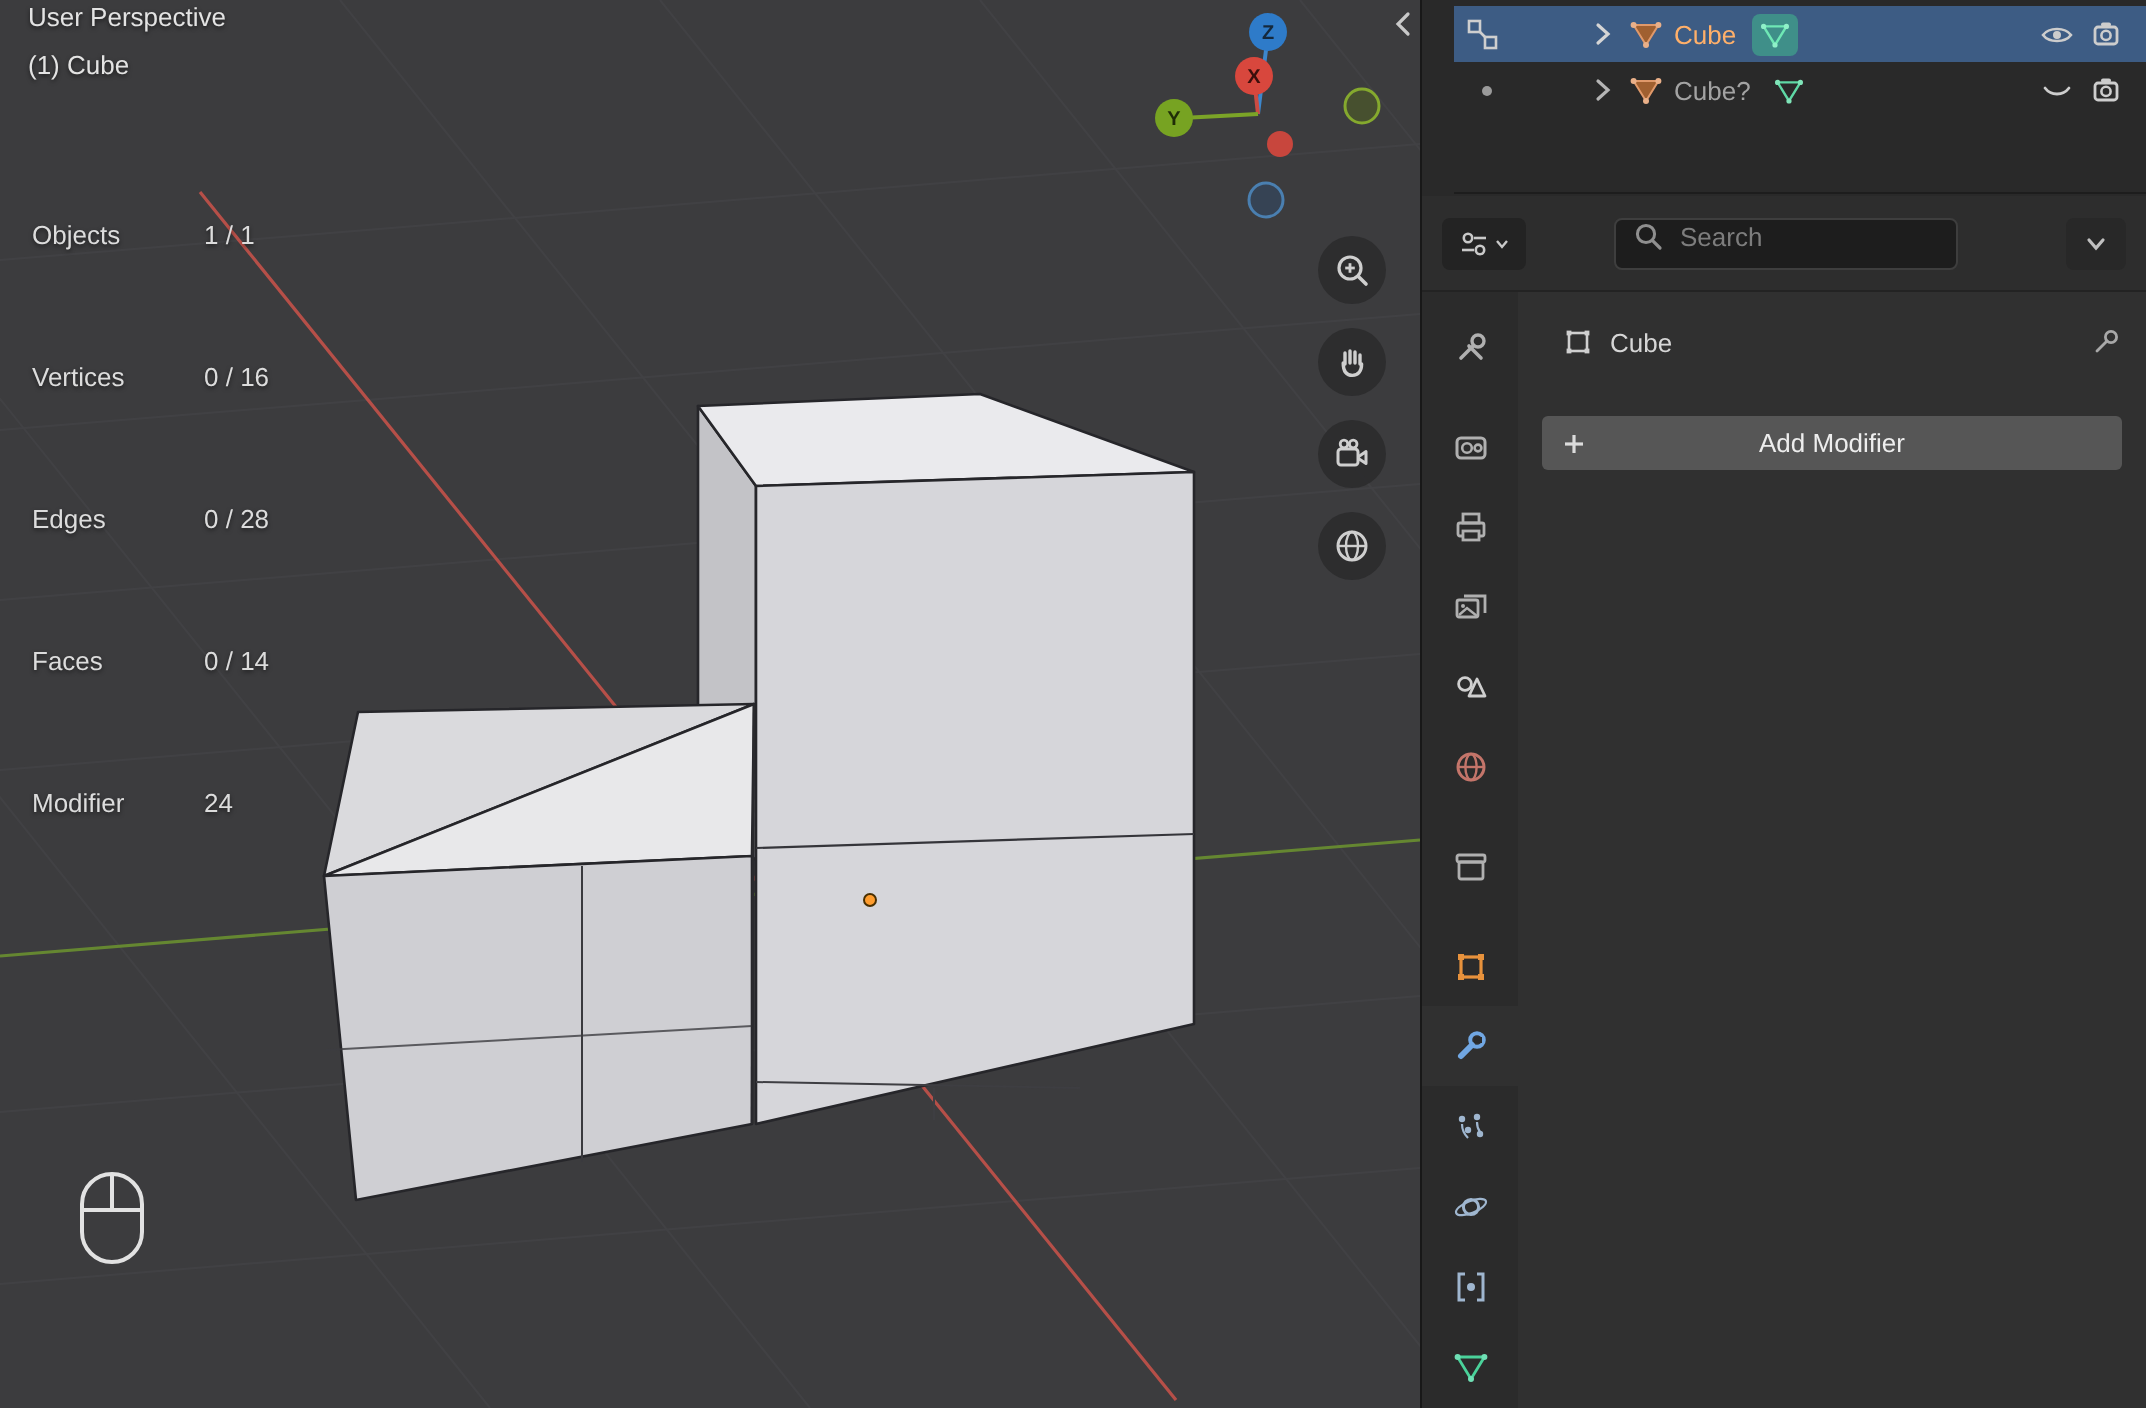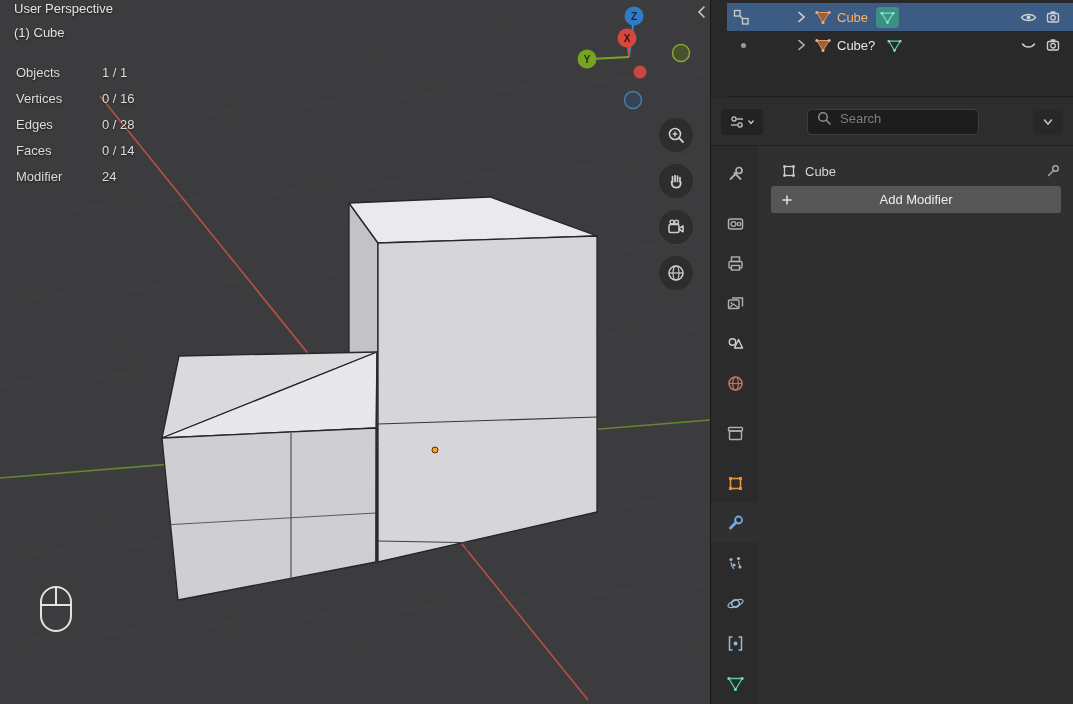--- a/index.html
+++ b/index.html
@@ -6,39 +6,39 @@
   *{box-sizing:border-box;}
   .app{position:relative;width:1073px;height:704px;overflow:hidden;
        font-family:"Liberation Sans","DejaVu Sans",sans-serif;color:#d8d8d8;background:#303030;}
 
   
   .viewport{position:absolute;left:0;top:0;width:710px;height:704px;background:#3c3c3e;overflow:hidden;}
   .scene{position:absolute;left:0;top:0;}
   .vp-text{position:absolute;left:14px;top:-3px;font-size:13px;line-height:24px;color:#e3e3e3;
            text-shadow:0 1px 2px rgba(0,0,0,.55);}
   .stats{position:absolute;left:16px;top:60px;font-size:13px;color:#dcdcdc;text-shadow:0 1px 2px rgba(0,0,0,.5);}
-  .stat{display:flex;line-height:26px;}
+  .stat{display:flex;line-height:26px;margin-top:45px;}
   .stat .s-label{width:86px;}
   .gizmo{position:absolute;left:575px;top:5px;}
   .vp-tools{position:absolute;left:659px;top:118px;display:flex;flex-direction:column;gap:12px;}
   .vp-tool{width:34px;height:34px;border-radius:50%;background:rgba(42,42,44,.85);
            display:flex;align-items:center;justify-content:center;}
   .mouse-hint{position:absolute;left:39px;top:585px;}
   .collapse{position:absolute;left:694px;top:4px;}
 
   
   .side{position:absolute;left:710px;top:0;width:363px;height:704px;background:#292929;border-left:1px solid #181818;padding-left:16px;}
 
   
   .outliner{height:97px;background:#292929;padding-top:3px;border-bottom:1px solid #1d1d1d;}
   .o-row{height:28px;display:flex;align-items:center;padding:0 6px 0 4px;}
   .o-row.selected{background:#3d5c84;}
   .o-lead{width:62px;display:flex;align-items:center;padding-left:2px;}
   .o-dot{width:5px;height:5px;border-radius:50%;background:#9a9a9a;margin-left:8px;}
-  .o-name{font-size:13px;margin:0 8px 0 6px;color:#e5e5e5;}
+  .o-name{font-size:13px;margin:0 8px 0 6px;color:#a3a3a3;}
   .o-row.selected .o-name{color:#ffb06a;}
   .o-data{width:23px;height:21px;border-radius:4px;display:flex;align-items:center;justify-content:center;}
   .o-data.boxed{background:#3f8f89;}
   .o-spacer{flex:1;}
   .o-toggle{width:26px;display:flex;align-items:center;justify-content:center;}
 
   
   .props{position:absolute;left:0;top:98px;right:0;bottom:0;display:flex;flex-direction:column;background:#303030;}
   .props-header{height:48px;background:#2d2d2d;display:flex;align-items:center;padding:0 10px;border-bottom:1px solid #232323;}
   .editor-type-btn{width:42px;height:26px;background:#232323;border-radius:4px;display:flex;align-items:center;justify-content:center;gap:2px;}
@@ -50,21 +50,21 @@
             display:flex;align-items:center;justify-content:center;}
   .props-body{flex:1;display:flex;min-height:0;}
   .tabs{width:48px;background:#2b2b2b;padding-top:7px;display:flex;flex-direction:column;}
   .tab{height:40px;display:flex;align-items:center;justify-content:center;}
   .tab.gap{margin-top:10px;}
   .tab.active{background:#303030;}
   .content{flex:1;background:#303030;padding:10px 12px;}
   .breadcrumb{display:flex;align-items:center;gap:8px;height:30px;font-size:13px;color:#d6d6d6;}
   .breadcrumb .bc-icon{margin-left:10px;display:flex;}
   .pin{margin-left:auto;display:flex;}
-  .add-mod{width:100%;height:27px;background:#565656;border:none;border-radius:3px;
+  .add-mod{margin-top:22px;width:100%;height:27px;background:#565656;border:none;border-radius:3px;
            color:#ededed;font-size:13px;position:relative;display:flex;align-items:center;justify-content:center;
            font-family:inherit;}
   .add-mod .plus{position:absolute;left:9px;display:flex;}
 </style>
 </head>
 <body>
 
 <div class="app">
 
   <div class="viewport">

